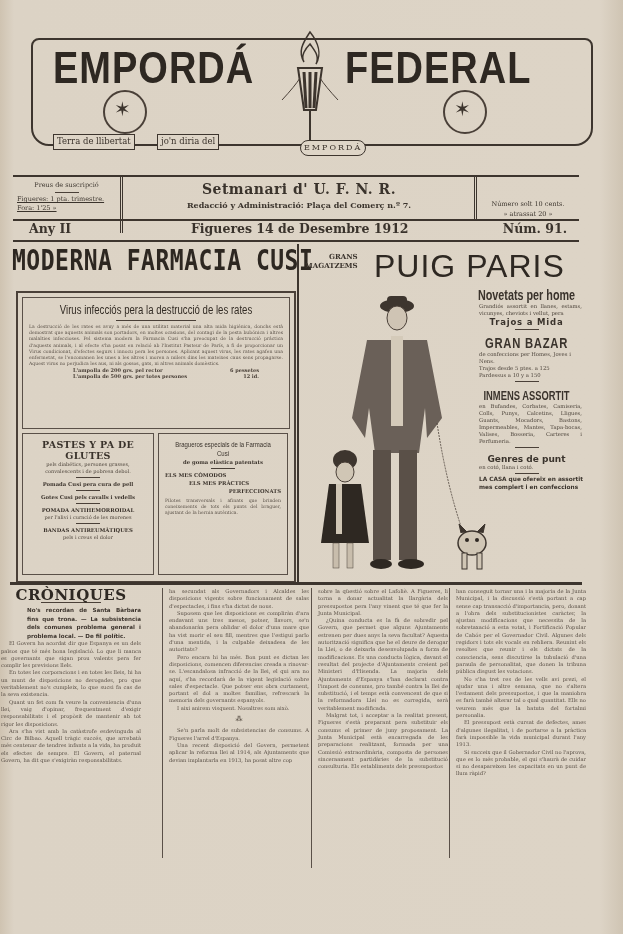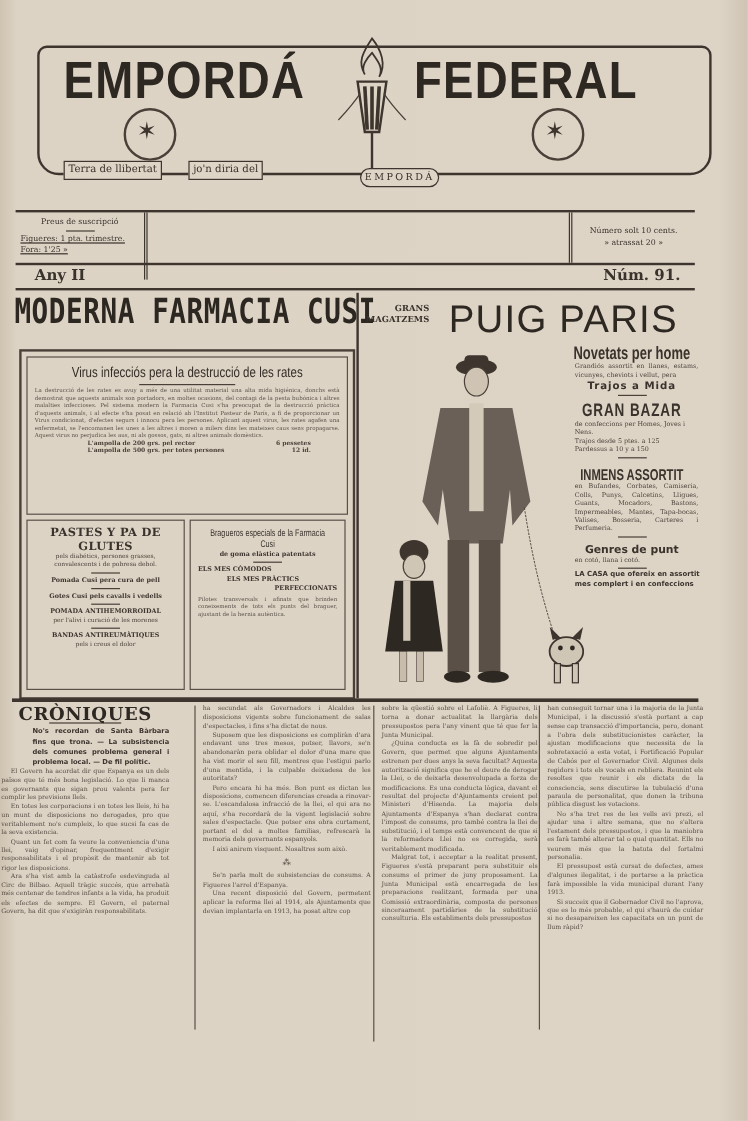--- a/index.html
+++ b/index.html
@@ -33,21 +33,21 @@
   
   .infobar { position:absolute; left:13px; top:175px; width:566px; height:42px;
     border-top:2px solid #3d352e; border-bottom:2px solid #3d352e; }
   .info-left { position:absolute; left:0; top:0; width:110px; height:56px; border-right:3px double #3d352e;
     font-size:6.5px; text-align:center; line-height:9px; padding-top:4px; box-sizing:border-box; }
   .info-left .sub { text-align:left; padding-left:4px;text-decoration:underline; }
   .info-center { position:absolute; left:116px; top:0; width:340px; height:42px; text-align:center; }
   .setmanari { font-family:"DejaVu Serif", serif; font-size:14px; font-weight:bold; margin-top:4px; letter-spacing:0.5px; }
   .redaccio { font-size:8px; font-weight:bold; margin-top:3px; }
   .info-right { position:absolute; right:0; top:0; width:105px; height:42px; border-left:3px double #3d352e;
-    font-size:6.5px; text-align:center; line-height:10px; padding-top:10px; box-sizing:border-box; }
+    font-size:6.5px; text-align:center; line-height:10px; padding-top:22px; box-sizing:border-box; }
   .dateline { position:absolute; left:13px; top:220px; width:566px; height:20px; border-bottom:2px solid #3d352e;
     font-weight:bold; font-size:12.5px; }
   .dateline span { position:absolute; top:1px; }
   .any { left:16px; } .date { left:178px; } .num { right:12px; }
 
   
   .farmacia { position:absolute; left:10px; top:244px; width:285px; height:338px; }
   .farm-title { font-family:"DejaVu Sans Mono", monospace; font-weight:bold; font-size:23px; letter-spacing:0.5px;
     color:#2d2721; transform:scaleY(1.25); transform-origin:top; white-space:nowrap; margin-left:2px; }
   .farm-box { position:absolute; left:6px; top:47px; width:276px; height:288px; border:2px solid #4a4038; }
@@ -119,28 +119,33 @@
     <div class="motto motto-c">EMPORDÁ</div>
   </div>
 
   <div class="infobar">
     <div class="info-left">
       <div>Preus de suscripció</div>
       <div class="mini-rule"></div>
       <div class="sub">Figueres: 1 pta. trimestre.</div>
       <div class="sub">Fora:     1'25      »</div>
     </div>
+    <div class="info-center">
+      <div class="setmanari">Setmanari d' U. F. N. R.</div>
+      <div class="redaccio">Redacció y Administració: Plaça del Comerç n.º 7.</div>
+    </div>
     <div class="info-right">
       <div>Número solt 10 cents.</div>
       <div>»  atrassat 20  »</div>
     </div>
   </div>
 
   <div class="dateline">
     <span class="any">Any II</span>
+    <span class="date">Figueres 14 de Desembre 1912</span>
     <span class="num">Núm. 91.</span>
   </div>
 
   <div class="farmacia">
     <div class="farm-title">MODERNA FARMACIA CUSI</div>
     <div class="farm-box">
       <div class="farm-inner">
         <div class="virus-title">Virus infecciós pera la destrucció de les rates</div>
         <div class="rule"></div>
         <div class="fine">La destrucció de les rates es avuy a més de una utilitat material una alta mida higiénica, donchs està demostrat que aquests animals son portadors, en moltes ocasions, del contagi de la pesta bubónica i altres malalties infeccioses. Pel sistema modern la Farmacia Cusi s'ha preocupat de la destrucció práctica d'aquests animals, i al efecte s'ha posat en relació ab l'Institut Pasteur de París, a fi de proporcionar un Virus condicionat, d'efectes segurs i innocu pera les persones. Aplicant aquest virus, les rates agafen una enfermetat, se l'encomanen les unes a les altres i moren a milers dins les mateixes caus sens propagarse. Aquest virus no perjudica les aus, ni als gossos, gats, ni altres animals domèstics.</div>

